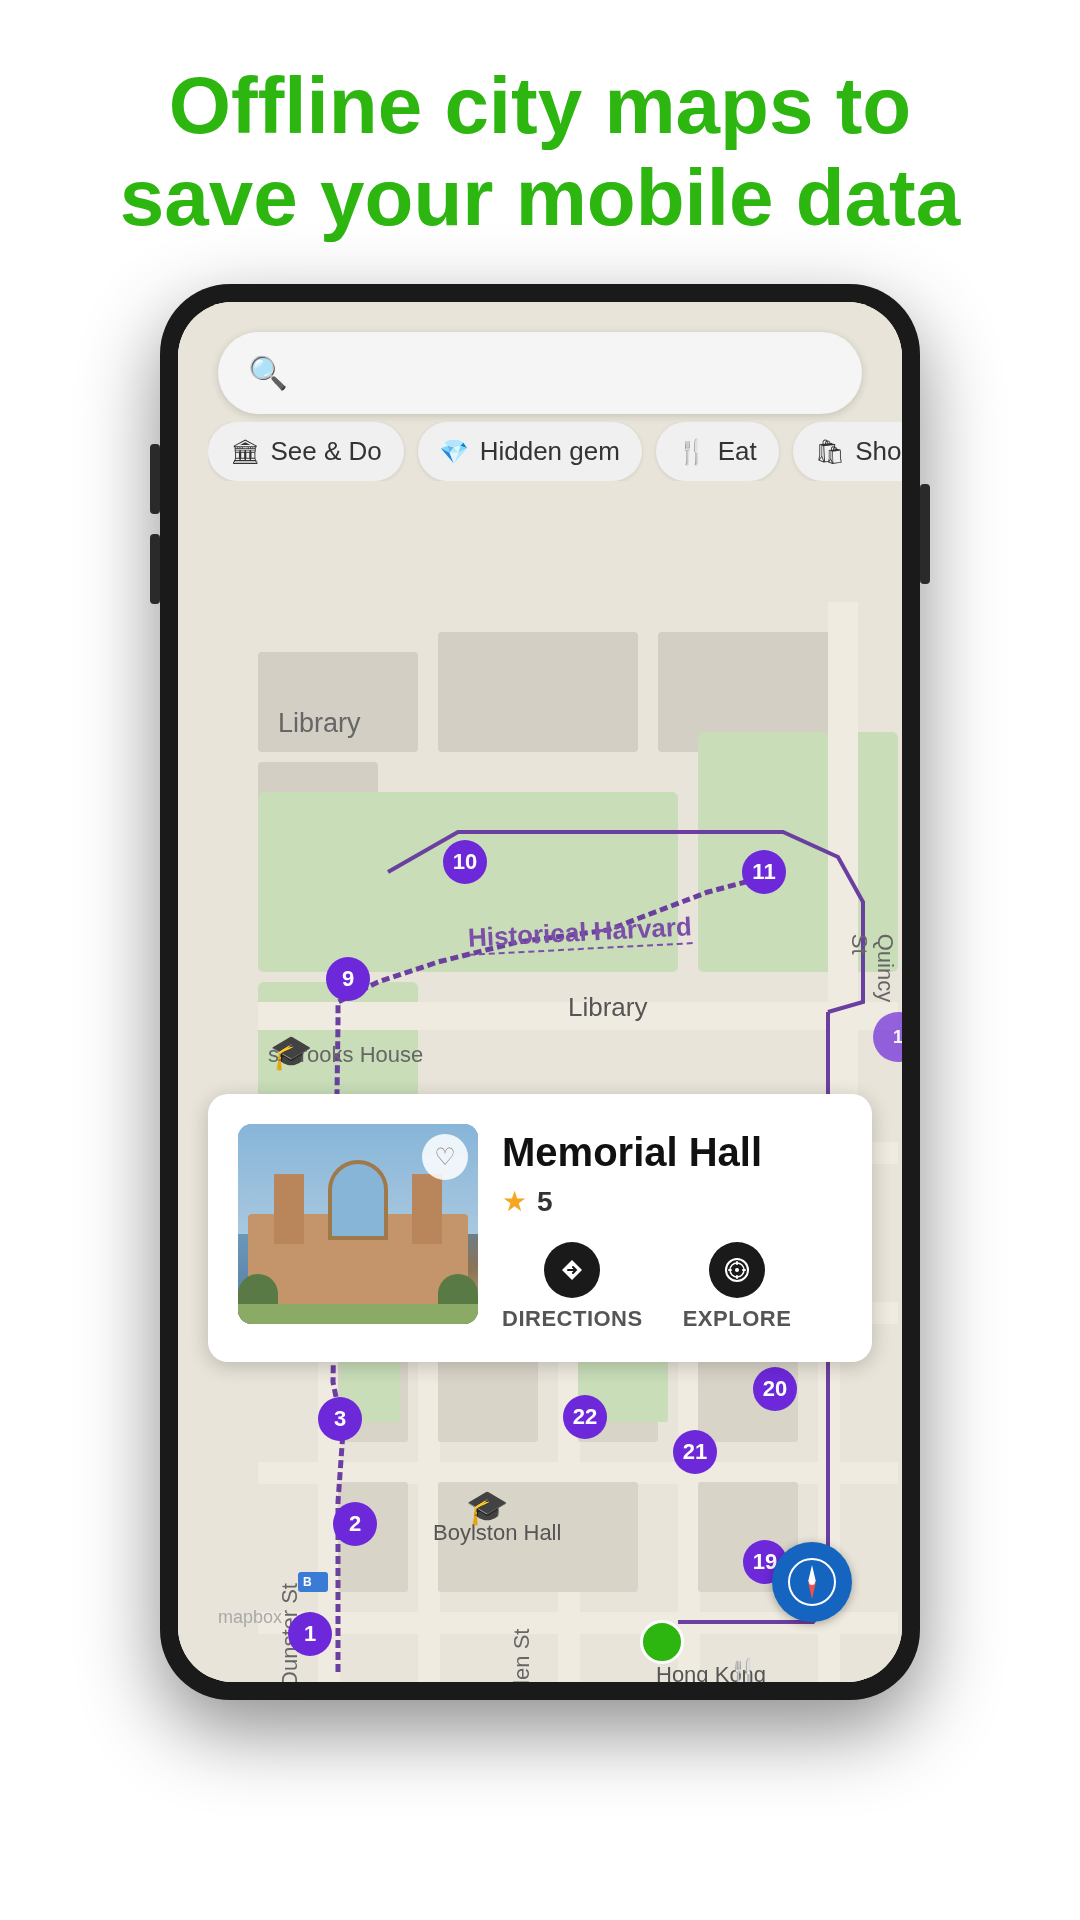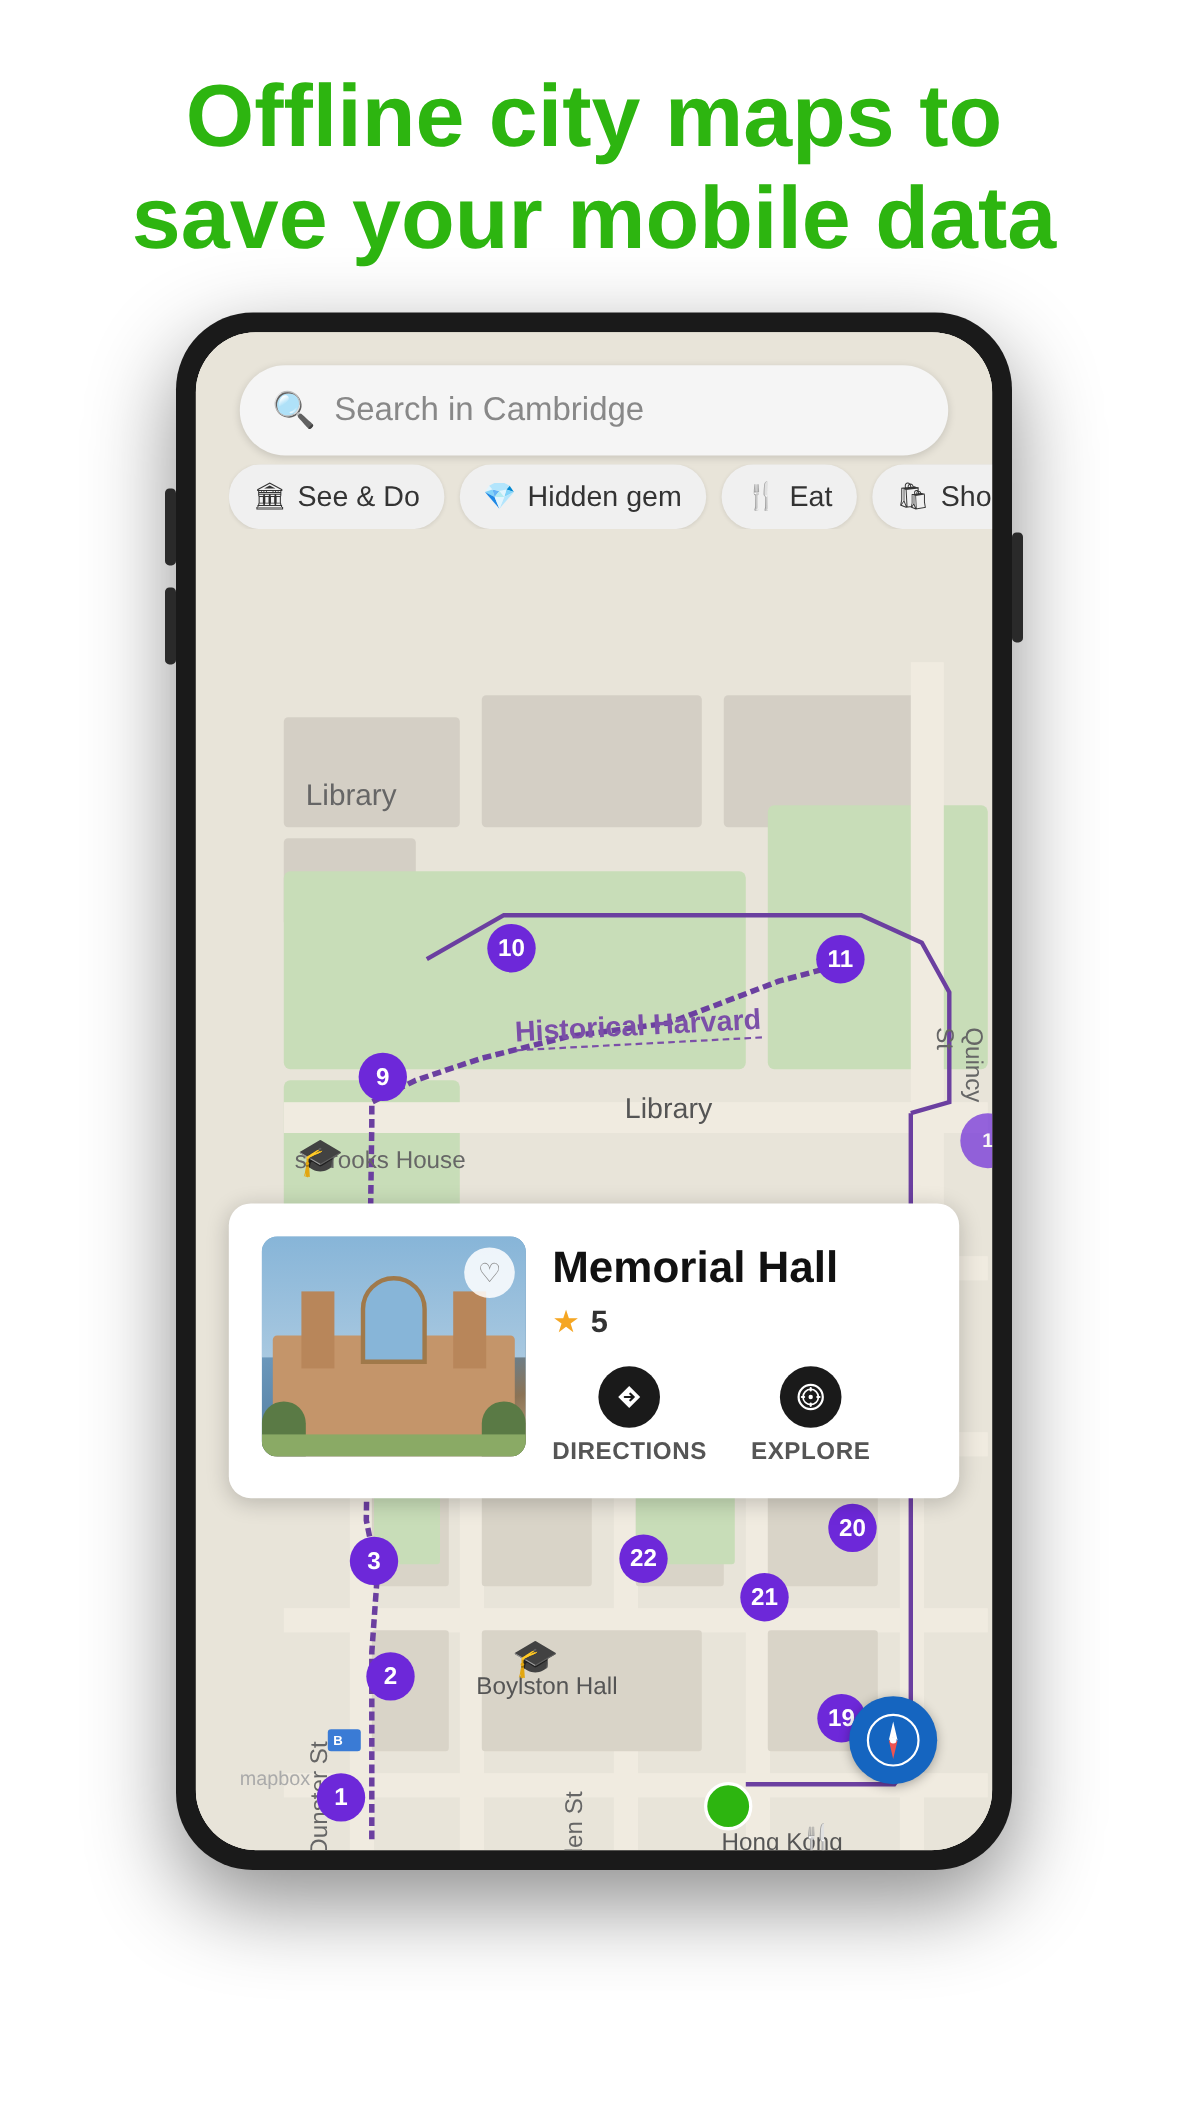--- a/index.html
+++ b/index.html
@@ -419,21 +419,20 @@
           " fill="none" stroke="#6b3fa0" stroke-width="4"></polyline>
 
           <rect x="120" y="1270" width="30" height="20" fill="#3a7bd5" rx="3"></rect>
           <text x="125" y="1284" font-size="12" fill="white" font-weight="bold">B</text>
         </svg>
 
       </div>
 
       <div class="search-bar">
         <span class="search-icon-wrap">🔍</span>
-        <span class="search-text">Search in Cambridge</span>
       </div>
 
       <div class="filter-chips">
         <div class="chip">
           <span class="chip-icon">🏛</span>
           <span>See &amp; Do</span>
         </div>
         <div class="chip">
           <span class="chip-icon">💎</span>
           <span>Hidden gem</span>

